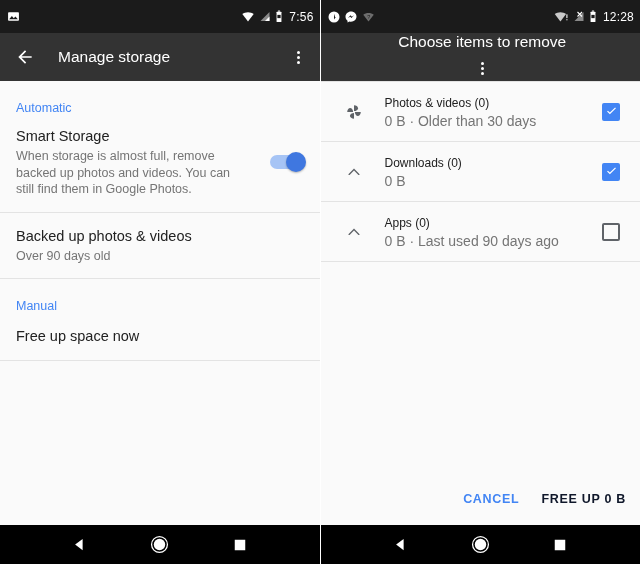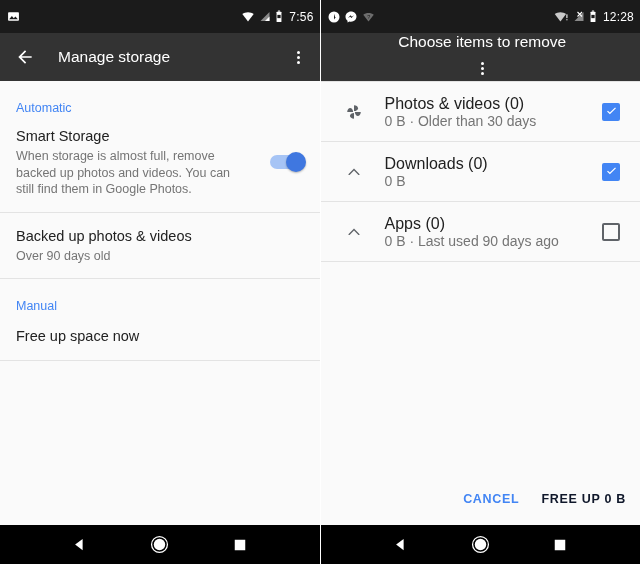--- a/index.html
+++ b/index.html
@@ -178,21 +178,21 @@
     height: 34px;
     flex: 0 0 auto;
     display: flex;
     align-items: center;
     justify-content: center;
     margin-right: 14px;
   }
   .item .texts { flex: 1 1 auto; min-width: 0; }
   .item .item-title {
     color: #212121;
-    font-size: 16px;
+    font-size: 12px;
     line-height: 19px;
   }
   .item .item-sub {
     color: #757575;
     font-size: 14px;
     line-height: 16px;
     margin-top: 0;
   }
   .cbox {
     width: 18px; height: 18px;

